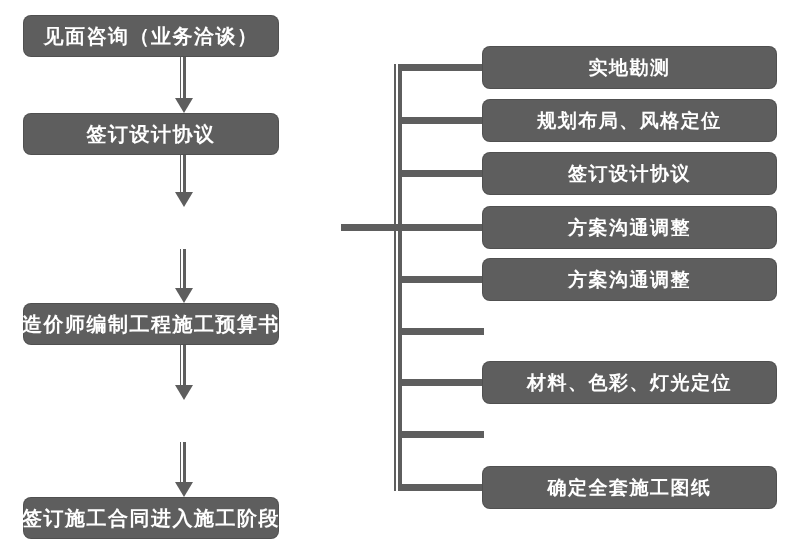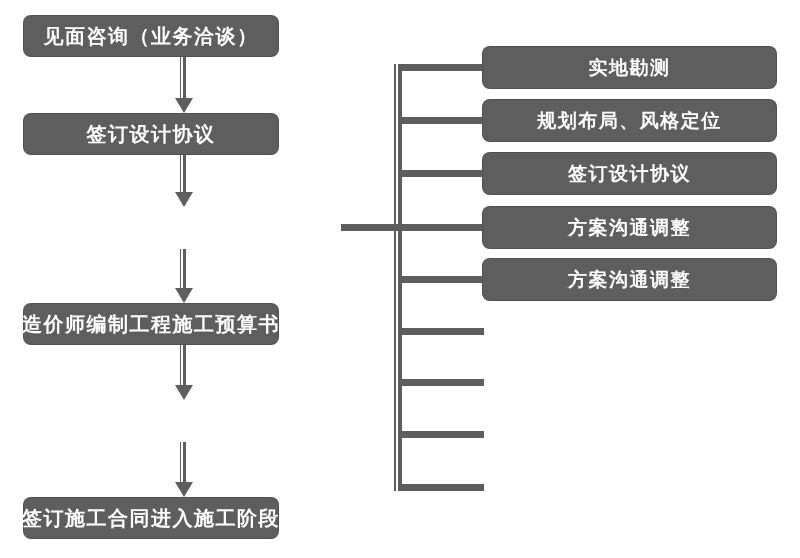--- a/index.html
+++ b/index.html
@@ -69,14 +69,16 @@
   <div class="h-line" style="left:398px;top:328px;width:86px"></div>
   <div class="h-line" style="left:398px;top:379px;width:86px"></div>
   <div class="h-line" style="left:398px;top:431px;width:86px"></div>
   <div class="h-line" style="left:398px;top:484px;width:86px"></div>
 
   <div class="box right" style="top:46px">实地勘测</div>
   <div class="box right" style="top:99px">规划布局、风格定位</div>
   <div class="box right" style="top:152px">签订设计协议</div>
   <div class="box right" style="top:206px">方案沟通调整</div>
   <div class="box right" style="top:258px">方案沟通调整</div>
+  <div class="box right" style="top:361px">材料、色彩、灯光定位</div>
+  <div class="box right" style="top:466px">确定全套施工图纸</div>
 
 </div>
 
 </body></html>

